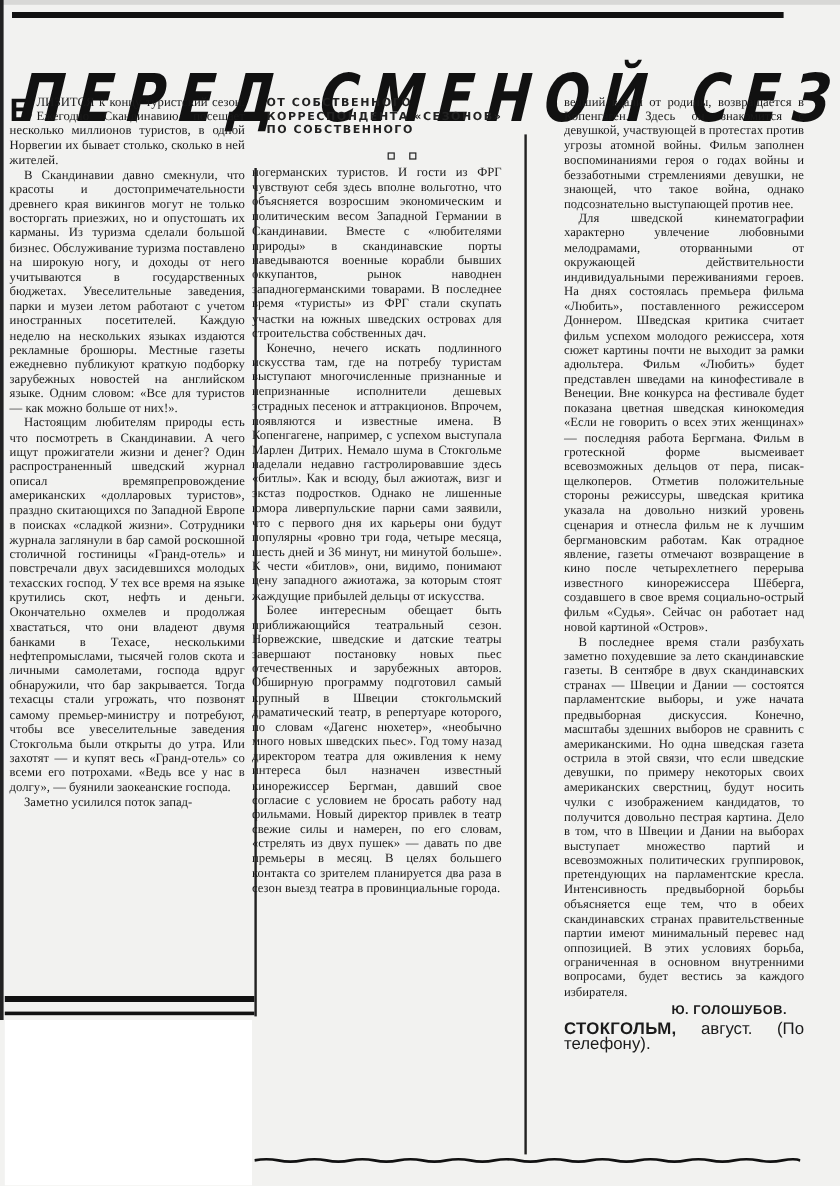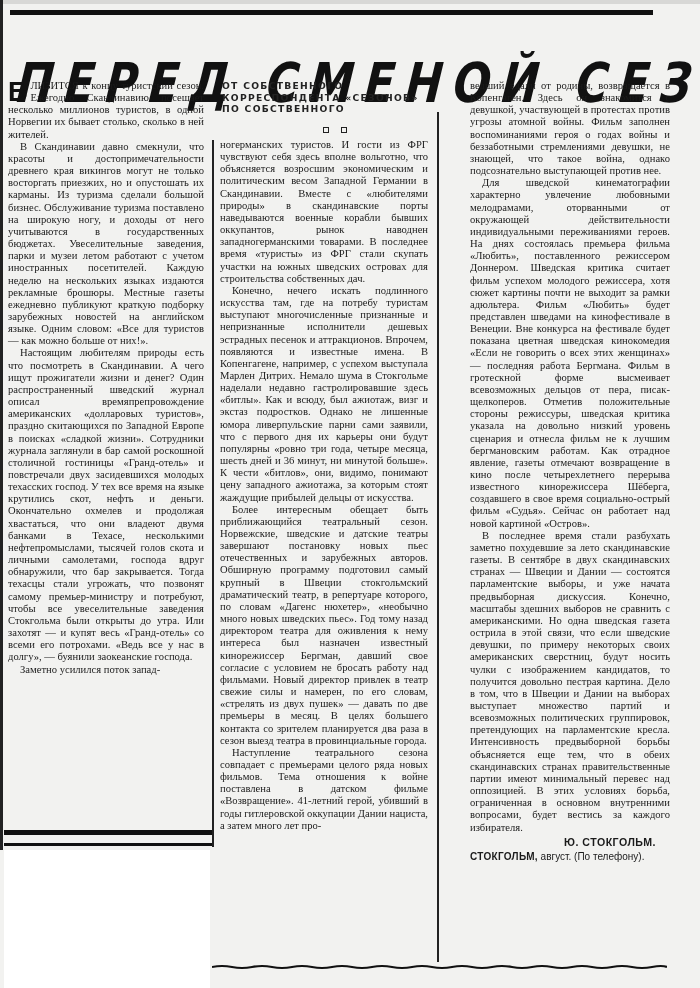--- a/index.html
+++ b/index.html
@@ -21,42 +21,42 @@
     transform: scaleY(1.25) skewX(-6deg); transform-origin: left top;
     color: #111; white-space: nowrap;
   }
   .col {
     position: absolute; font-size: 10.6px; line-height: 12.15px;
     text-align: justify; hyphens: manual; color: #1b1b1b;
   }
   .col p { margin: 0; text-indent: 12px; }
   .col p.noindent { text-indent: 0; }
   .col1 { left: 8px; top: 80px; width: 196px; }
-  .col2 { left: 220px; top: 139px; width: 208px; }
+  .col2 { left: 210px; top: 139px; width: 208px; }
   .col3 { left: 470px; top: 80px; width: 200px; }
   .dropcap {
     float: left; font-family: "Liberation Sans", sans-serif; font-weight: bold;
     font-size: 27px; line-height: 22px; margin: 1px 3px 0 0; color: #111;
   }
   .byline {
     position: absolute; left: 222px; top: 80px; width: 210px; 
     font-family: "DejaVu Sans", sans-serif; font-weight: bold;
     font-size: 9.2px; line-height: 11.5px; letter-spacing: 1.3px; color: #222;
   }
   .ornament { position: absolute; top: 127px; width: 6px; height: 6px; border: 1.5px solid #222; box-sizing: border-box; }
   .orn1 { left: 323px; } .orn2 { left: 341px; }
   .vrule { position: absolute; background: #222; width: 2px; }
   .vr1 { left: 212px; top: 140px; height: 707px; }
   .vr2 { left: 437px; top: 112px; height: 850px; }
   .bottom-rule-left1 { position: absolute; left: 4px; top: 830px; width: 208px; height: 5px; background: #111; }
   .bottom-rule-left2 { position: absolute; left: 4px; top: 843px; width: 208px; height: 3px; background: #111; }
   .bottom-wavy { position: absolute; left: 212px; top: 964px; width: 455px; height: 6px; }
   .blank-region { position: absolute; left: 4px; top: 850px; width: 206px; height: 138px; background: #ffffff; }
   .signature { text-align: right; font-weight: bold; font-family: "Liberation Sans", sans-serif; font-size: 10.6px; letter-spacing: 0.5px; margin-top: 2px; padding-right: 14px; }
-  .dateline { font-family: "Liberation Sans", sans-serif; font-size: 10px; margin-top: 3px; }
+  .dateline { font-family: "Liberation Sans", sans-serif; font-size: 14px; margin-top: 3px; }
   .dateline b { letter-spacing: 0.3px; }
 </style>
 </head>
 <body>
 
 <div class="page">
   <div class="top-strip"></div>
   <div class="left-edge"></div>
   <div class="top-rule"></div>
 
@@ -81,27 +81,26 @@
   </div>
 
   <div class="bottom-rule-left1"></div>
   <div class="bottom-rule-left2"></div>
   <div class="blank-region"></div>
 
   <div class="col col2">
     <p class="noindent">ногерманских туристов. И гости из ФРГ чувствуют себя здесь вполне вольготно, что объясняется возросшим экономическим и политическим весом Западной Германии в Скандинавии. Вместе с «любителями природы» в скандинавские порты наведываются военные корабли бывших оккупантов, рынок наводнен западногерманскими товарами. В последнее время «туристы» из ФРГ стали скупать участки на южных шведских островах для строительства собственных дач.</p>
     <p>Конечно, нечего искать подлинного искусства там, где на потребу туристам выступают многочисленные признанные и непризнанные исполнители дешевых эстрадных песенок и аттракционов. Впрочем, появляются и известные имена. В Копенгагене, например, с успехом выступала Марлен Дитрих. Немало шума в Стокгольме наделали недавно гастролировавшие здесь «битлы». Как и всюду, был ажиотаж, визг и экстаз подростков. Однако не лишенные юмора ливерпульские парни сами заявили, что с первого дня их карьеры они будут популярны «ровно три года, четыре месяца, шесть дней и 36 минут, ни минутой больше». К чести «битлов», они, видимо, понимают цену западного ажиотажа, за которым стоят жаждущие прибылей дельцы от искусства.</p>
     <p>Более интересным обещает быть приближающийся театральный сезон. Норвежские, шведские и датские театры завершают постановку новых пьес отечественных и зарубежных авторов. Обширную программу подготовил самый крупный в Швеции стокгольмский драматический театр, в репертуаре которого, по словам «Дагенс нюхетер», «необычно много новых шведских пьес». Год тому назад директором театра для оживления к нему интереса был назначен известный кинорежиссер Бергман, давший свое согласие с условием не бросать работу над фильмами. Новый директор привлек в театр свежие силы и намерен, по его словам, «стрелять из двух пушек» — давать по две премьеры в месяц. В целях большего контакта со зрителем планируется два раза в сезон выезд театра в провинциальные города.</p>
-    <p>Наступление театрального сезона совпадает с премьерами целого ряда новых фильмов. Тема отношения к войне поставлена в датском фильме «Возвращение». 41-летний герой, убивший в годы гитлеровской оккупации Дании нациста, а затем много лет про-</p>
   </div>
 
   <div class="col col3">
     <p class="noindent">ведший вдали от родины, возвращается в Копенгаген. Здесь он знакомится с девушкой, участвующей в протестах против угрозы атомной войны. Фильм заполнен воспоминаниями героя о годах войны и беззаботными стремлениями девушки, не знающей, что такое война, однако подсознательно выступающей против нее.</p>
     <p>Для шведской кинематографии характерно увлечение любовными мелодрамами, оторванными от окружающей действительности индивидуальными переживаниями героев. На днях состоялась премьера фильма «Любить», поставленного режиссером Доннером. Шведская критика считает фильм успехом молодого режиссера, хотя сюжет картины почти не выходит за рамки адюльтера. Фильм «Любить» будет представлен шведами на кинофестивале в Венеции. Вне конкурса на фестивале будет показана цветная шведская кинокомедия «Если не говорить о всех этих женщинах» — последняя работа Бергмана. Фильм в гротескной форме высмеивает всевозможных дельцов от пера, писак-щелкоперов. Отметив положительные стороны режиссуры, шведская критика указала на довольно низкий уровень сценария и отнесла фильм не к лучшим бергмановским работам. Как отрадное явление, газеты отмечают возвращение в кино после четырехлетнего перерыва известного кинорежиссера Шёберга, создавшего в свое время социально-острый фильм «Судья». Сейчас он работает над новой картиной «Остров».</p>
     <p>В последнее время стали разбухать заметно похудевшие за лето скандинавские газеты. В сентябре в двух скандинавских странах — Швеции и Дании — состоятся парламентские выборы, и уже начата предвыборная дискуссия. Конечно, масштабы здешних выборов не сравнить с американскими. Но одна шведская газета острила в этой связи, что если шведские девушки, по примеру некоторых своих американских сверстниц, будут носить чулки с изображением кандидатов, то получится довольно пестрая картина. Дело в том, что в Швеции и Дании на выборах выступает множество партий и всевозможных политических группировок, претендующих на парламентские кресла. Интенсивность предвыборной борьбы объясняется еще тем, что в обеих скандинавских странах правительственные партии имеют минимальный перевес над оппозицией. В этих условиях борьба, ограниченная в основном внутренними вопросами, будет вестись за каждого избирателя.</p>
-    <div class="signature">Ю. СТОКГОЛЬМ.</div>
+    <div class="signature">Ю. ГОЛОШУБОВ.</div>
     <div class="dateline"><b>СТОКГОЛЬМ,</b><span> август. (По телефону).</span></div>
   </div>
 
   <svg class="bottom-wavy" viewBox="0 0 455 6" preserveAspectRatio="none">
     <path d="M0 3 Q10 1 20 3 T40 3 T60 3 T80 3 T100 3 T120 3 T140 3 T160 3 T180 3 T200 3 T220 3 T240 3 T260 3 T280 3 T300 3 T320 3 T340 3 T360 3 T380 3 T400 3 T420 3 T440 3 T455 3" stroke="#111" stroke-width="2.2" fill="none"></path>
   </svg>
 </div>
 
 </body></html>

